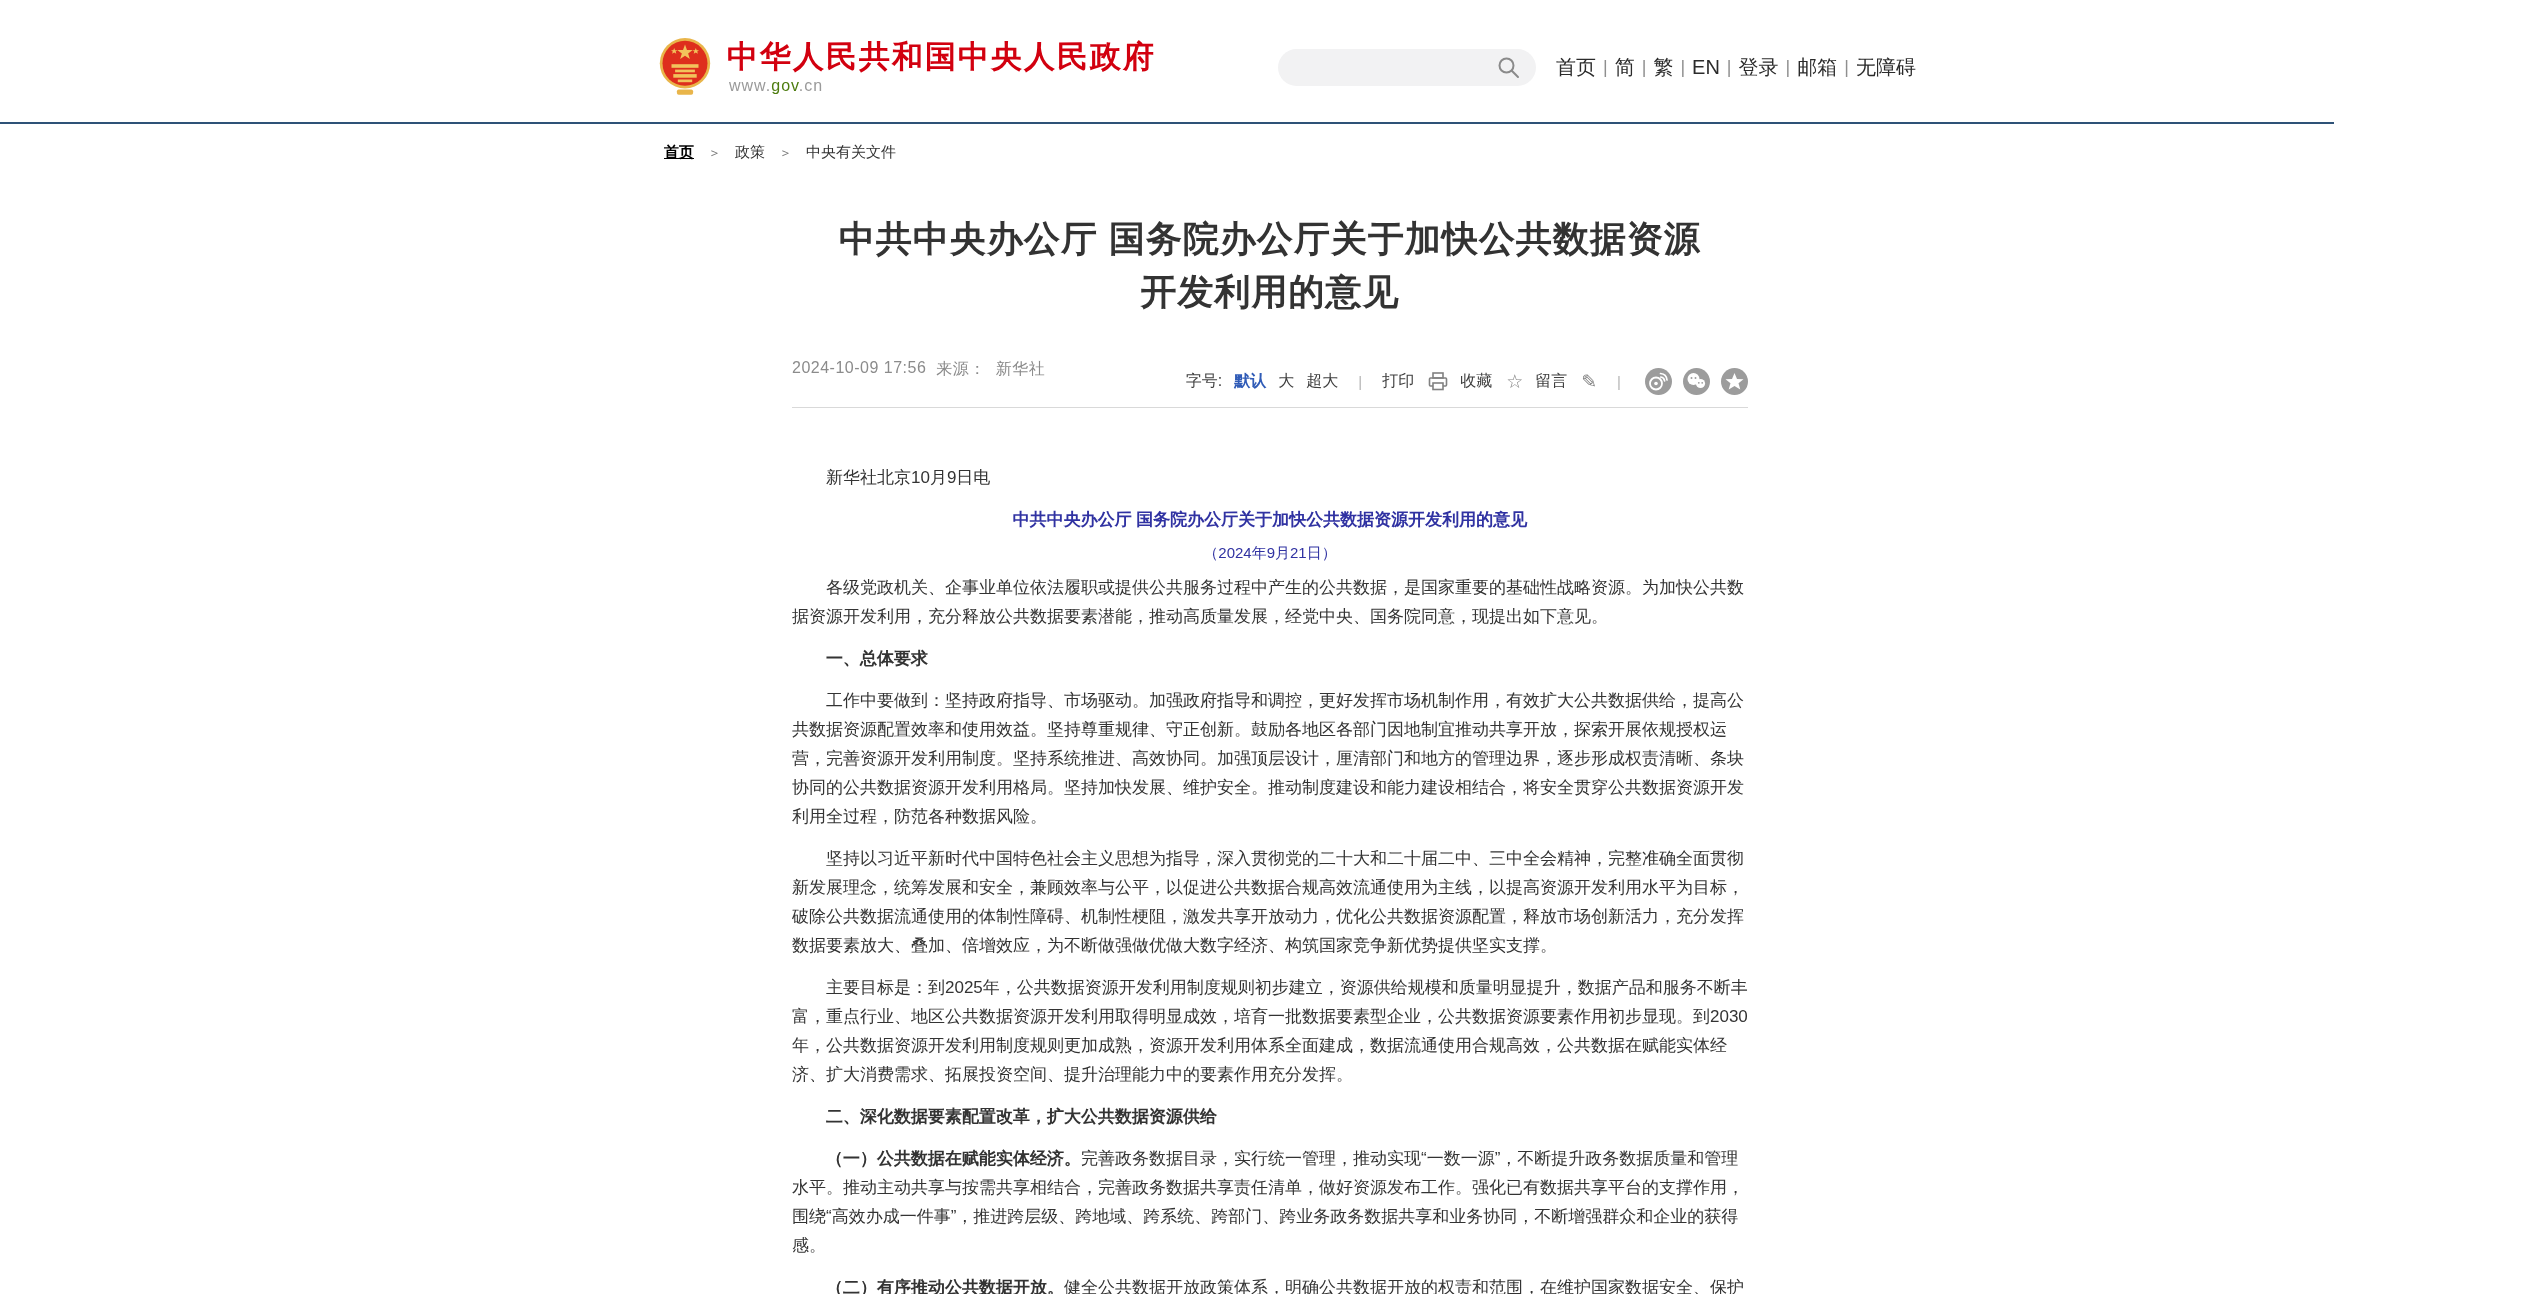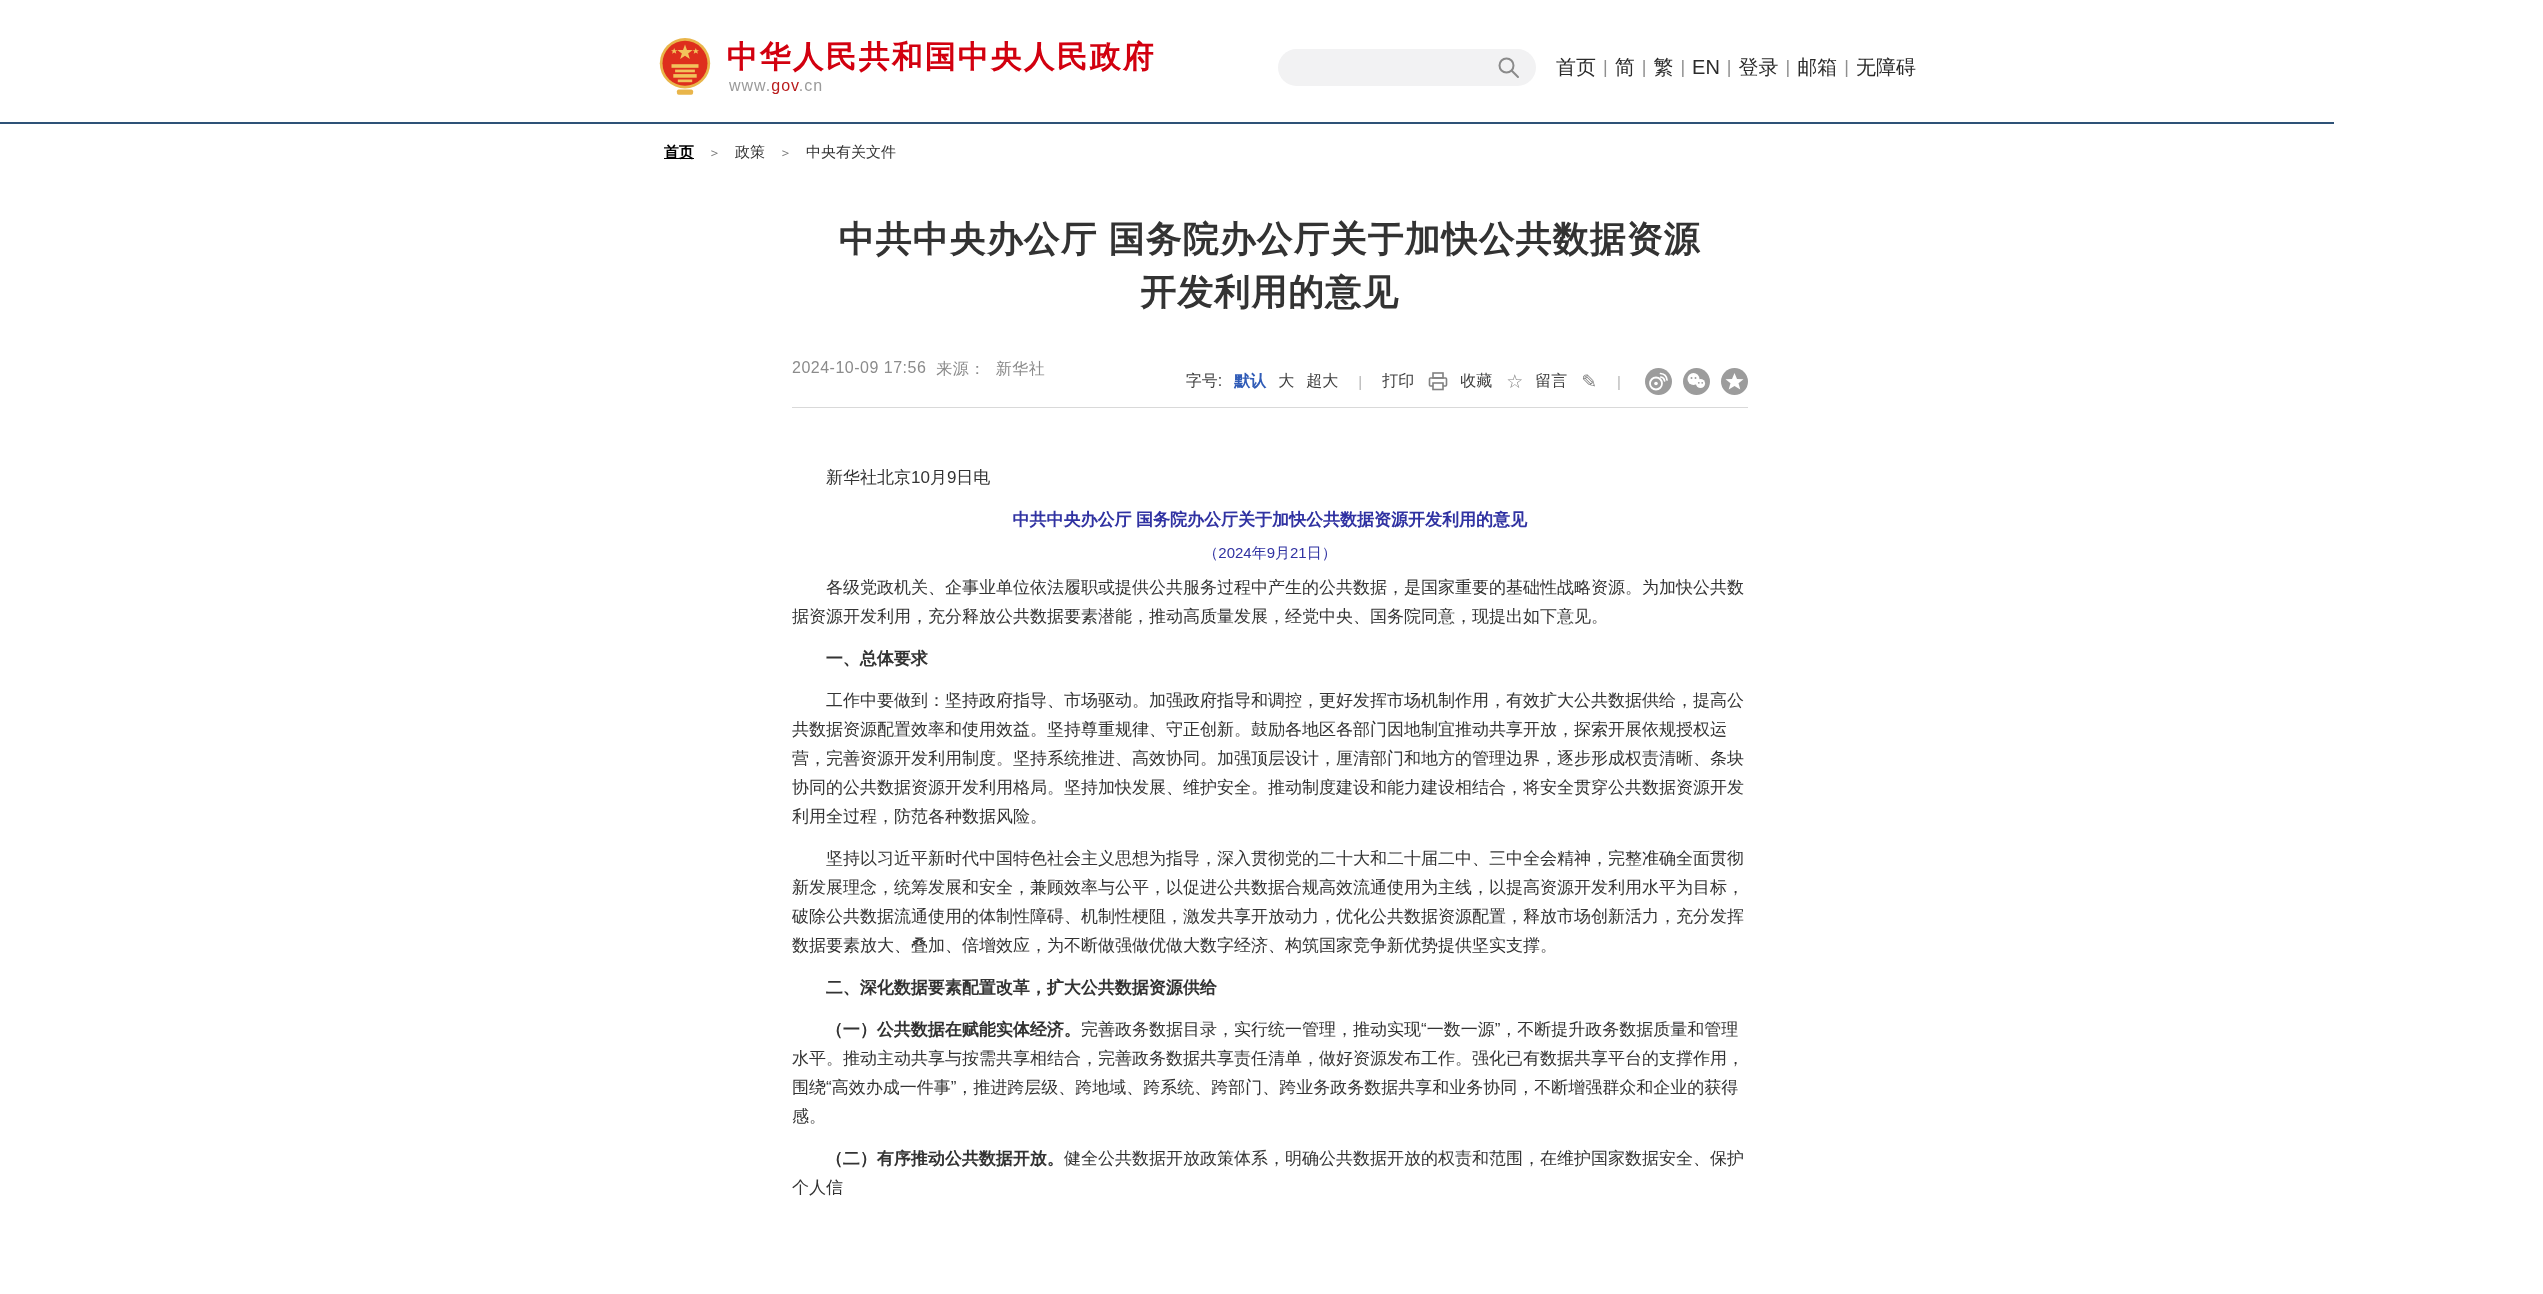--- a/index.html
+++ b/index.html
@@ -12,21 +12,21 @@
   .header {
     position:absolute; left:0; top:0; width:2334px; height:124px;
     background:#fff; border-bottom:2px solid #2e5277;text-decoration:underline;
   }
   .emblem { position:absolute; left:658px; top:33px; width:54px; height:66px; }
   .site-name {
     position:absolute; left:727px; top:36px; font-size:31px; font-weight:bold;
     color:#d2000f; letter-spacing:2px; white-space:nowrap;
   }
   .site-url { position:absolute; left:729px; top:77px; font-size:16px; color:#9a9a9a; letter-spacing:1px; }
-  .site-url .gov { color:#b91c1c;text-align:center; }
+  .site-url .gov { color:#4d7c0f;text-align:center; }
   .search-box {
     position:absolute; left:1278px; top:49px; width:258px; height:37px;
     background:#f2f2f3; border-radius:19px;
   }
   .search-input {
     position:absolute; left:18px; top:0; width:195px; height:37px; border:none;
     background:transparent; outline:none; font-size:16px; color:#333;
     font-family:"Liberation Sans", sans-serif;
   }
   .search-btn { position:absolute; right:16px; top:7px; width:23px; height:23px; cursor:pointer; background:none; border:none; padding:0; }
@@ -197,18 +197,19 @@
 
   <div class="article">
     <p>新华社北京10月9日电</p>
     <p class="doc-title">中共中央办公厅 国务院办公厅关于加快公共数据资源开发利用的意见</p>
     <p class="doc-date">（2024年9月21日）</p>
     <div id="paragraphs">
         <p>各级党政机关、企事业单位依法履职或提供公共服务过程中产生的公共数据，是国家重要的基础性战略资源。为加快公共数据资源开发利用，充分释放公共数据要素潜能，推动高质量发展，经党中央、国务院同意，现提出如下意见。</p>
         <p class="sec-heading">一、总体要求</p>
         <p>工作中要做到：坚持政府指导、市场驱动。加强政府指导和调控，更好发挥市场机制作用，有效扩大公共数据供给，提高公共数据资源配置效率和使用效益。坚持尊重规律、守正创新。鼓励各地区各部门因地制宜推动共享开放，探索开展依规授权运营，完善资源开发利用制度。坚持系统推进、高效协同。加强顶层设计，厘清部门和地方的管理边界，逐步形成权责清晰、条块协同的公共数据资源开发利用格局。坚持加快发展、维护安全。推动制度建设和能力建设相结合，将安全贯穿公共数据资源开发利用全过程，防范各种数据风险。</p>
         <p>坚持以习近平新时代中国特色社会主义思想为指导，深入贯彻党的二十大和二十届二中、三中全会精神，完整准确全面贯彻新发展理念，统筹发展和安全，兼顾效率与公平，以促进公共数据合规高效流通使用为主线，以提高资源开发利用水平为目标，破除公共数据流通使用的体制性障碍、机制性梗阻，激发共享开放动力，优化公共数据资源配置，释放市场创新活力，充分发挥数据要素放大、叠加、倍增效应，为不断做强做优做大数字经济、构筑国家竞争新优势提供坚实支撑。</p>
+        <p>主要目标是：到2025年，公共数据资源开发利用制度规则初步建立，资源供给规模和质量明显提升，数据产品和服务不断丰富，重点行业、地区公共数据资源开发利用取得明显成效，培育一批数据要素型企业，公共数据资源要素作用初步显现。到2030年，公共数据资源开发利用制度规则更加成熟，资源开发利用体系全面建成，数据流通使用合规高效，公共数据在赋能实体经济、扩大消费需求、拓展投资空间、提升治理能力中的要素作用充分发挥。</p>
         <p class="sec-heading">二、深化数据要素配置改革，扩大公共数据资源供给</p>
         <p><b>（一）公共数据在赋能实体经济。</b>完善政务数据目录，实行统一管理，推动实现“一数一源”，不断提升政务数据质量和管理水平。推动主动共享与按需共享相结合，完善政务数据共享责任清单，做好资源发布工作。强化已有数据共享平台的支撑作用，围绕“高效办成一件事”，推进跨层级、跨地域、跨系统、跨部门、跨业务政务数据共享和业务协同，不断增强群众和企业的获得感。</p>
         <p><b>（二）有序推动公共数据开放。</b>健全公共数据开放政策体系，明确公共数据开放的权责和范围，在维护国家数据安全、保护个人信</p>
       </div>
   </div>
 </div>
 
 </body></html>

